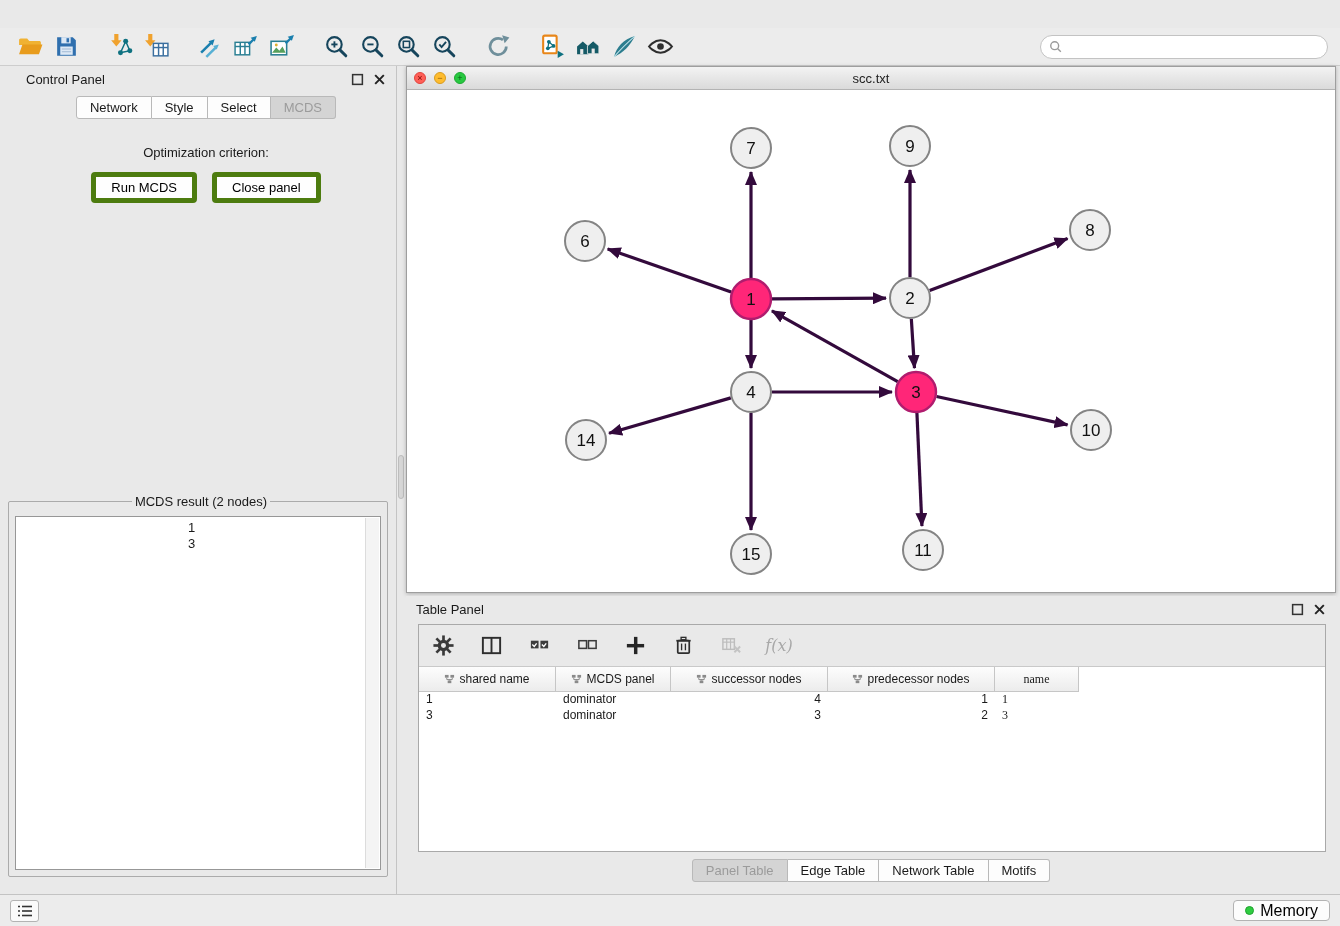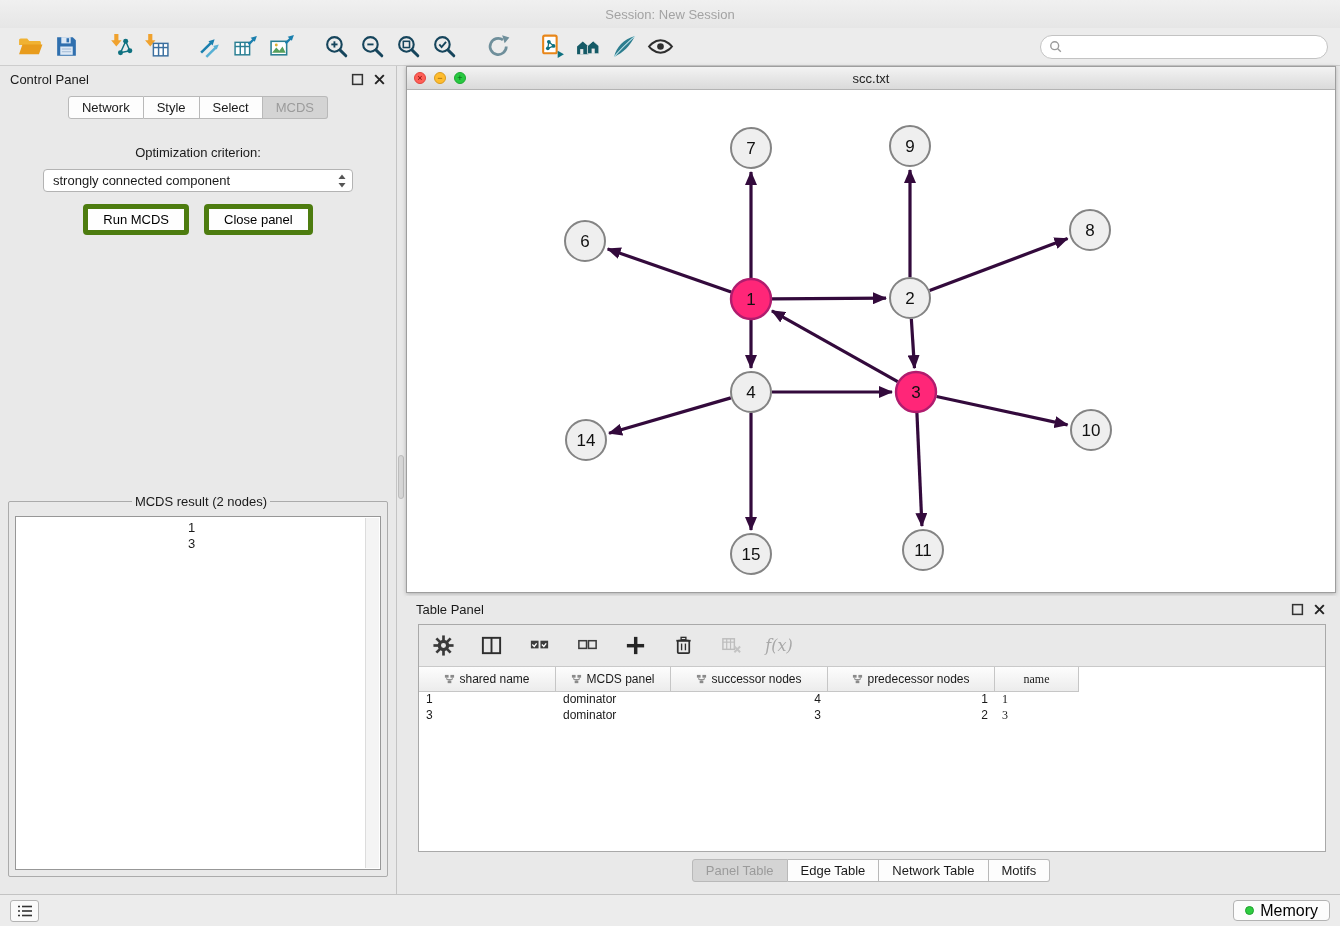--- a/index.html
+++ b/index.html
@@ -18,21 +18,21 @@
     align-items:center; justify-content:center; cursor:pointer; }
   .tbtn svg { width:27px; height:27px; }
   .tsep { width:18px; }
   .search { position:absolute; right:12px; top:7px; width:288px; height:24px; background:#fff;
     border:1px solid #c3c3c3; border-radius:12px; display:flex; align-items:center; padding:0 8px; }
   .search svg { width:14px; height:14px; margin-right:5px; }
   .search input { border:none; outline:none; flex:1; font-size:12px; background:transparent; }
 
   
   .control-panel { position:absolute; left:0; top:66px; width:397px; height:828px;
-    background:#e9e9e9; border-right:1px solid #c4c4c4; }
+    background:#e9e9e9; border-right:1px solid #c4c4c4;padding-left:16px; }
   .panel-header { height:26px; display:flex; align-items:center; padding:0 10px; font-size:13px; }
   .panel-header .spacer { flex:1; }
   .ph-icon { width:13px; height:13px; margin-left:9px; cursor:pointer; }
   .cp-tabs { display:flex; justify-content:center; margin-top:4px; }
   .seg-tab { font-size:13px; padding:3px 13px; background:#fdfdfd; border:1px solid #b9b9b9;
     border-left:none; cursor:pointer; white-space:nowrap; }
   .seg-tab:first-child { border-left:1px solid #b9b9b9; border-radius:3px 0 0 3px; }
   .seg-tab:last-child { border-radius:0 3px 3px 0; }
   .seg-tab.selected { background:#d4d4d4; color:#9b9b9b; }
   .opt-label { text-align:center; font-size:13px; margin-top:26px; }
@@ -99,23 +99,20 @@
   .memory-btn { margin-left:auto; height:21px; border:1px solid #b3b3b3; border-radius:4px;
     background:#fcfcfc; display:flex; align-items:center; gap:6px; padding:0 11px;
     font-size:16px; cursor:pointer; }
   .memdot { width:9px; height:9px; border-radius:50%; background:#2ecc40; border:1px solid #1fa12e; }
 </style>
 </head>
 <body>
 
 <div class="app">
 
-  <div class="titlebar">
-    <span>Session: New Session</span>
-  </div>
 
   <div class="toolbar">
     <button class="tbtn">
       <svg viewBox="0 0 26 26">
         <path d="M2 7c0-1 .6-1.7 1.6-1.7h6.2l2 2.3h9.6c1 0 1.6.6 1.6 1.6v2.3H2z" fill="#f0b233"></path>
         <path d="M2 20.5 5.2 11h19.3l-3.4 9.5z" fill="#e89c1d"></path>
       </svg>
     </button>
     <button class="tbtn">
       <svg viewBox="0 0 26 26">
@@ -266,28 +263,20 @@
         <line x1="10" y1="2" x2="2" y2="10" stroke="#222" stroke-width="1.8"></line>
       </svg>
     </div>
     <div class="cp-tabs">
       <div class="seg-tab">Network</div>
       <div class="seg-tab">Style</div>
       <div class="seg-tab">Select</div>
       <div class="seg-tab selected">MCDS</div>
     </div>
     <div class="opt-label">Optimization criterion:</div>
-    <div class="combo">
-      <span>strongly connected component</span>
-      <span class="spacer"></span>
-      <svg viewBox="0 0 10 16">
-        <path d="M5 1.5l3.5 4.5h-7z" fill="#555"></path>
-        <path d="M5 14.5 1.5 10h7z" fill="#555"></path>
-      </svg>
-    </div>
     <div class="cp-buttons">
       <button class="btn">Run MCDS</button>
       <button class="btn">Close panel</button>
     </div>
     <fieldset class="result">
       <legend>MCDS result (2 nodes)</legend>
       <div class="result-box">
         <div class="result-line">1</div>
         <div class="result-line">3</div>
         <div class="result-scroll"></div>

